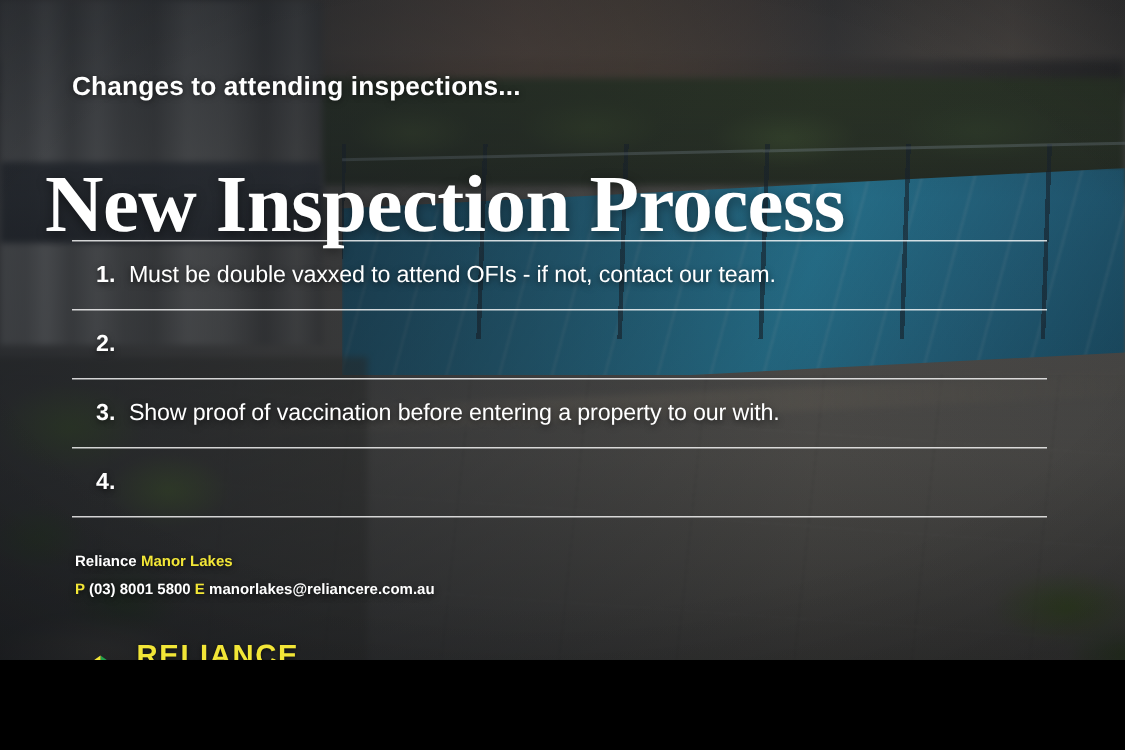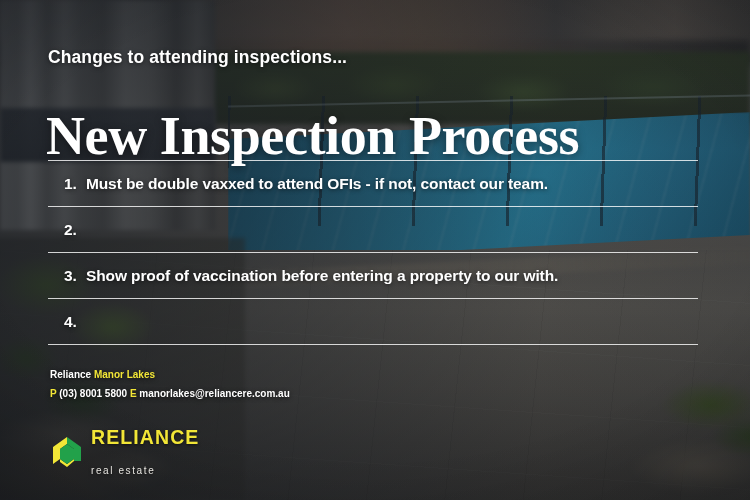--- a/index.html
+++ b/index.html
@@ -3,21 +3,21 @@
 <meta charset="utf-8">
 <style>
   html, body {
     margin: 0;
     padding: 0;
     background: #000;
   }
   .canvas {
     position: relative;
     width: 750px;
-    height: 500px;
+    height: 440px;
     overflow: hidden;
     font-family: "Liberation Sans", sans-serif;
     -webkit-font-smoothing: antialiased;
   }
 
   
   .bg { position:absolute; inset:0; overflow:hidden; background:#6e6a63; }
 
   
   .bg-sky {
@@ -170,21 +170,21 @@
   .content { position:absolute; inset:0; }
 
   .eyebrow {
     position:absolute; left:48px; top:47px;
     font-size:17.5px; font-weight:700; letter-spacing:.1px;
     color:#ffffff;
     text-shadow: 0 1px 4px rgba(0,0,0,.55);
   }
 
   .headline {
-    position:absolute; left:46px; top:72px;
+    position:absolute; left:30px; top:72px;
     font-family:"Liberation Serif", serif;
     font-size:54px; font-weight:700; letter-spacing:-.4px;
     color:#ffffff; line-height:1.06;
     text-shadow: 0 2px 8px rgba(0,0,0,.45);
   }
 
   .rules { position:absolute; left:48px; top:160px; width:650px; }
   .rule-div {
     height:1px; width:100%;
     background: rgba(255,255,255,.80);
@@ -195,21 +195,21 @@
     padding-left:16px;
     box-sizing:border-box;
   }
   .rule-row.tall { height:45px; }
   .rule-num {
     font-size:15.5px; font-weight:700; color:#ffffff;
     margin-right:9px;
     text-shadow: 0 1px 4px rgba(0,0,0,.6);
   }
   .rule-text {
-    font-size:15.5px; font-weight:700; color:#ffffff; letter-spacing:-.1px;
+    font-size:15.5px; font-weight:400; color:#ffffff; letter-spacing:-.1px;
     text-shadow: 0 1px 4px rgba(0,0,0,.6);
   }
 
   .contact {
     position:absolute; left:50px; top:365px;
     font-size:10px; line-height:19px; font-weight:700;
     text-shadow: 0 1px 4px rgba(0,0,0,.65);
   }
   .c-white { color:#ffffff; }
   .c-yellow { color:#f2e637; }

